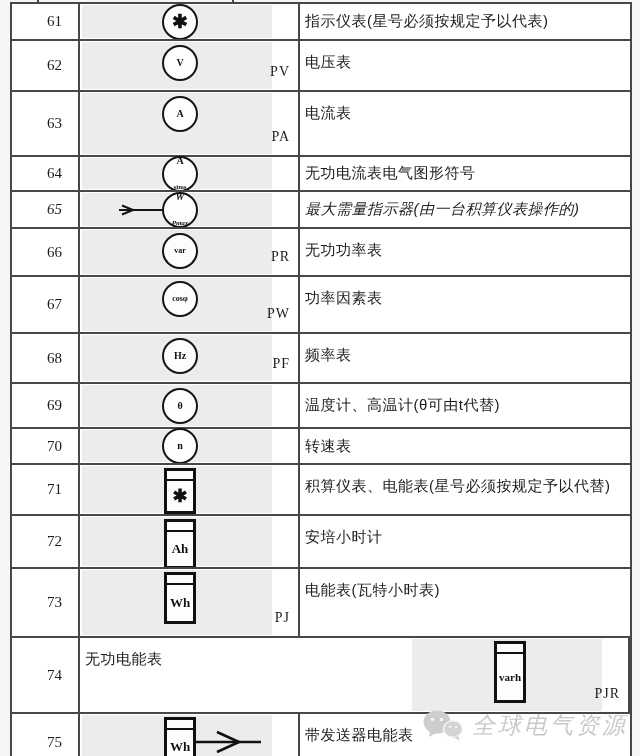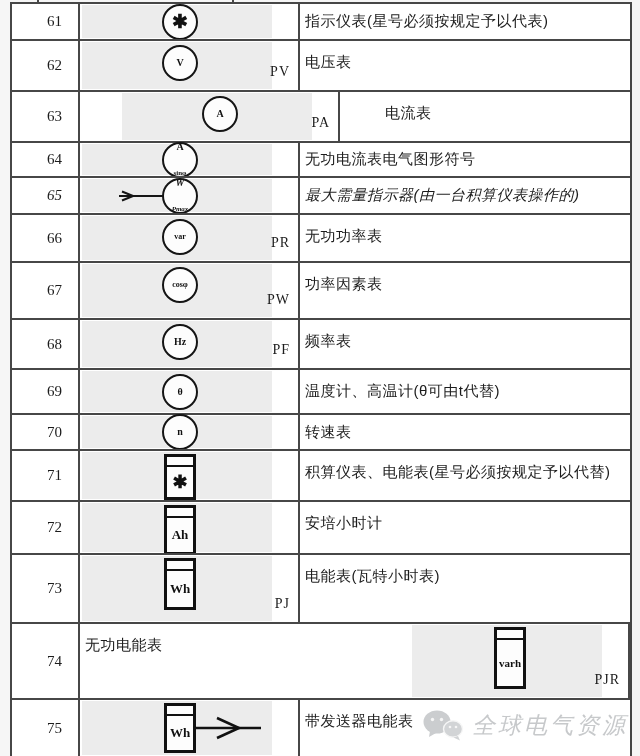--- a/index.html
+++ b/index.html
@@ -90,21 +90,21 @@
         <div class="cell num">62</div>
         <div class="cell sym">
           <div class="shade"></div>
           <div class="circle topside">
             <span class="c1">V</span>
           </div>
           <span class="symlabel">PV</span>
         </div>
         <div class="cell desc top">电压表</div>
       </div>
-      <div class="row" style="height: 51px; gap: 40px;">
+      <div class="row" style="height: 65px;">
         <div class="cell num">63</div>
         <div class="cell sym">
           <div class="shade"></div>
           <div class="circle topside">
             <span class="c1">A</span>
           </div>
           <span class="symlabel">PA</span>
         </div>
         <div class="cell desc top">电流表</div>
       </div>

